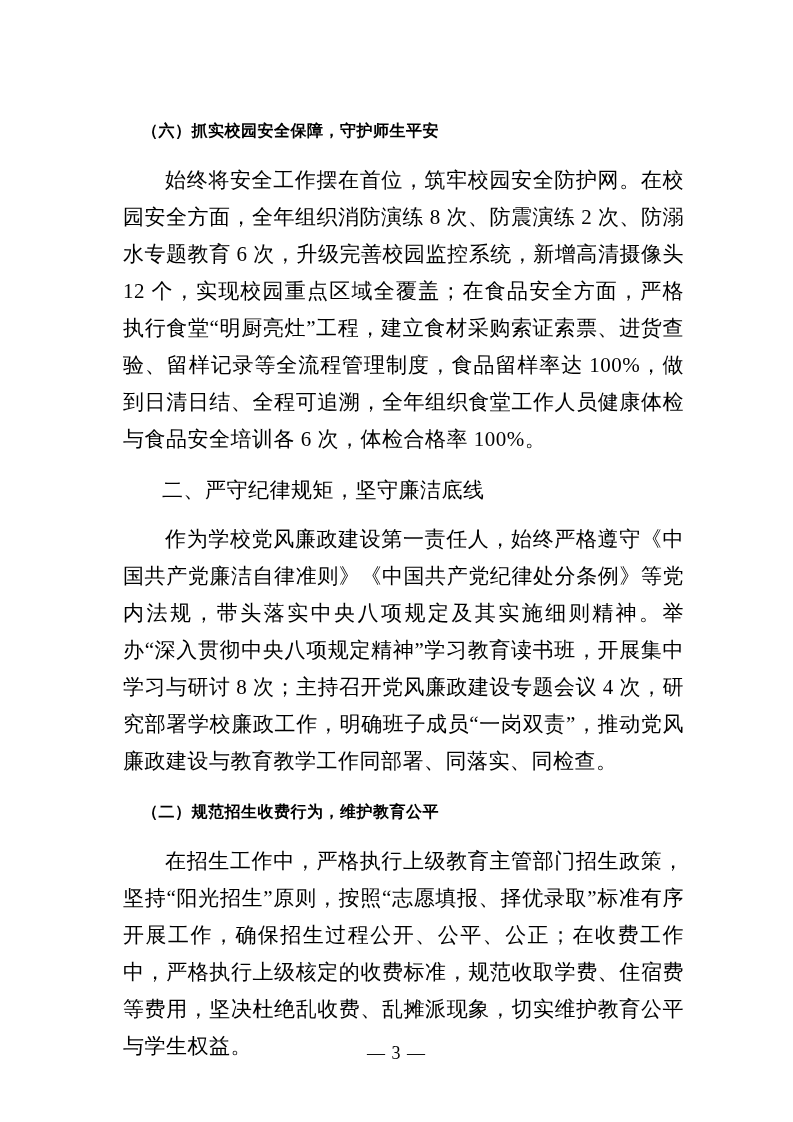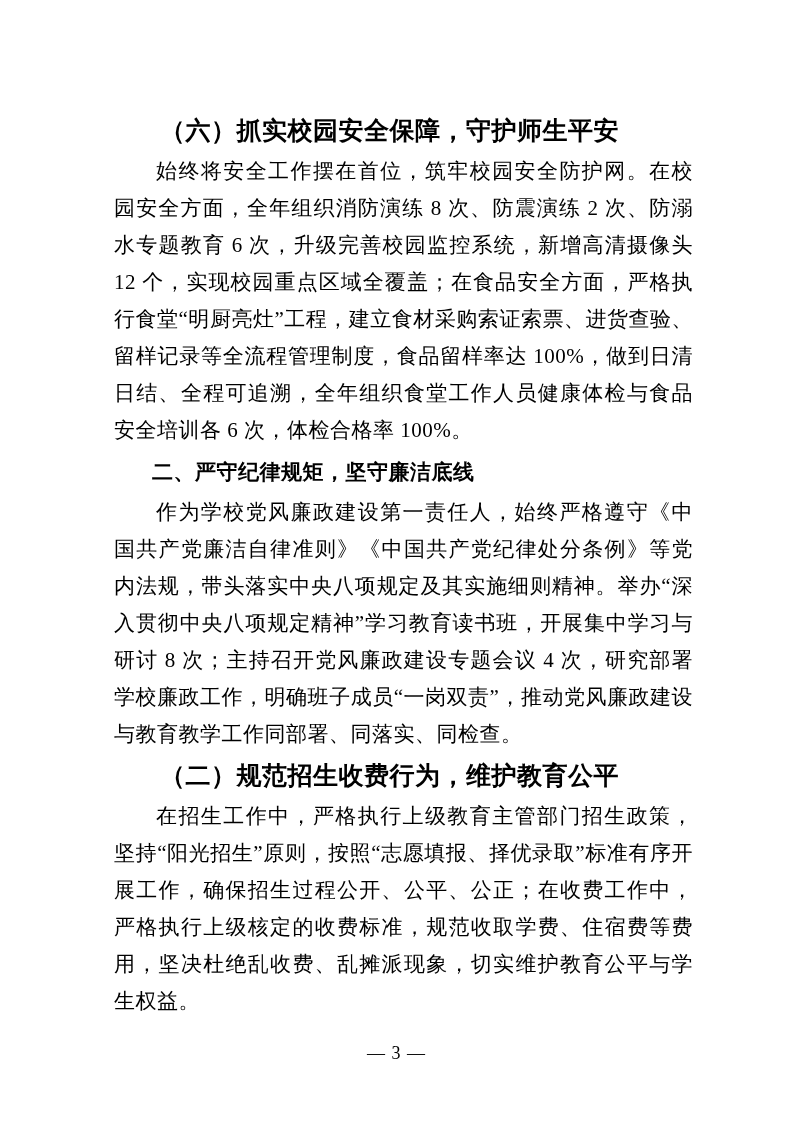--- a/index.html
+++ b/index.html
@@ -16,38 +16,38 @@
     box-sizing: border-box;
     padding: 112px 96px 0 110px;
     font-family: "Liberation Serif", "DejaVu Serif", serif;
     font-size: 21px;
     line-height: 37px;
     color: #000000;
     text-align: justify;
     overflow: hidden;
   }
   .para {
-    margin: 4px;
+    margin: 13px;
     text-indent: 2em;
     letter-spacing: 0.5px;
   }
   .heading-l2 {
-    margin: 0;
+    margin: 10px;
     text-indent: 2em;
-    font-weight: bold;
+    font-weight: normal;
     font-size: 21px;
     line-height: 37px;
     font-family: "Liberation Sans", "DejaVu Sans", sans-serif;
     letter-spacing: 0.5px;
   }
   .heading-l3 {
     margin: 0;
     text-indent: 2em;
     font-weight: bold;
-    font-size: 25px;
+    font-size: 16px;
     line-height: 37px;
     font-family: "Liberation Sans", "DejaVu Sans", sans-serif;
     letter-spacing: 0.5px;
   }
   .page-footer {
     position: absolute;
     left: 0;
     right: 0;
     bottom: 58px;
     text-align: center;

